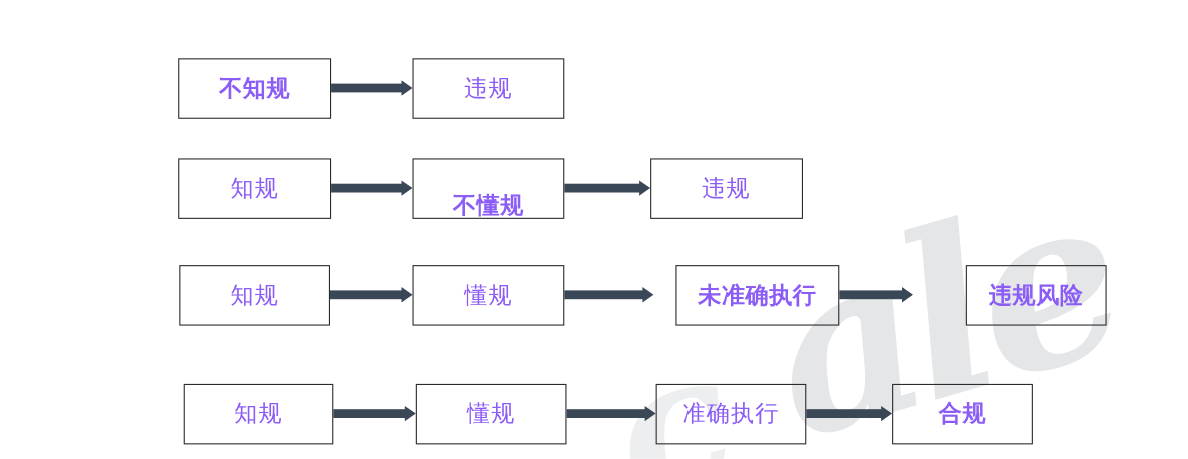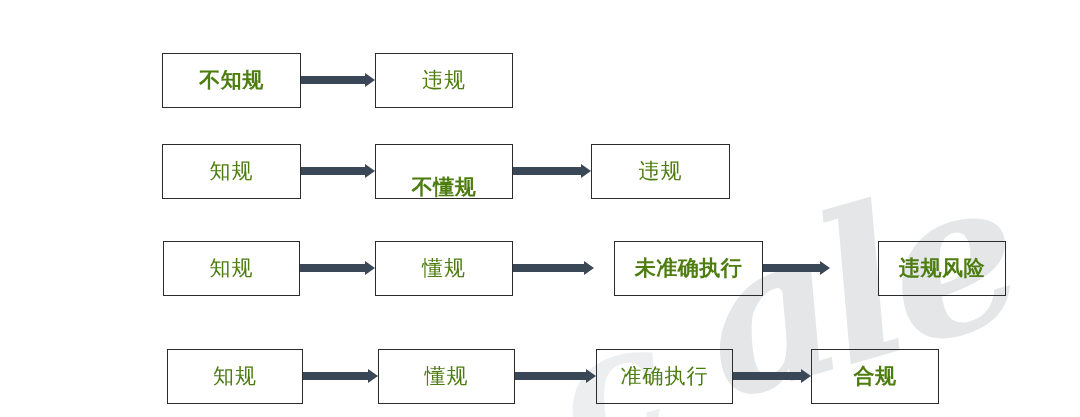--- a/index.html
+++ b/index.html
@@ -72,21 +72,21 @@
     align-items: center;
   }
   .node-box {
     box-sizing: border-box;
     border: 1.6px solid #2b2b2b;
     background: transparent;
     display: flex;
     align-items: center;
     justify-content: center;
     height: 55px;
-    color: #4d7c0f;
+    color: #8b5cf6;
     font-size: 21px;
     line-height: 1;
     letter-spacing: 1px;
   }
   .node-box.bold {
     font-weight: 700;
     letter-spacing: 0.5px;
   }
   .node-label {
     display: block;

